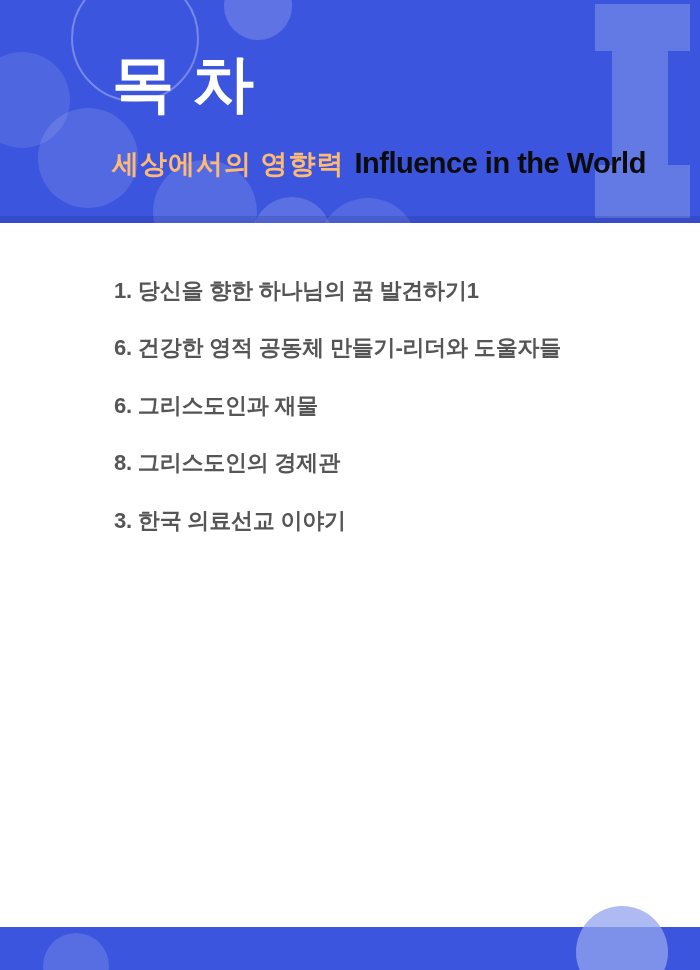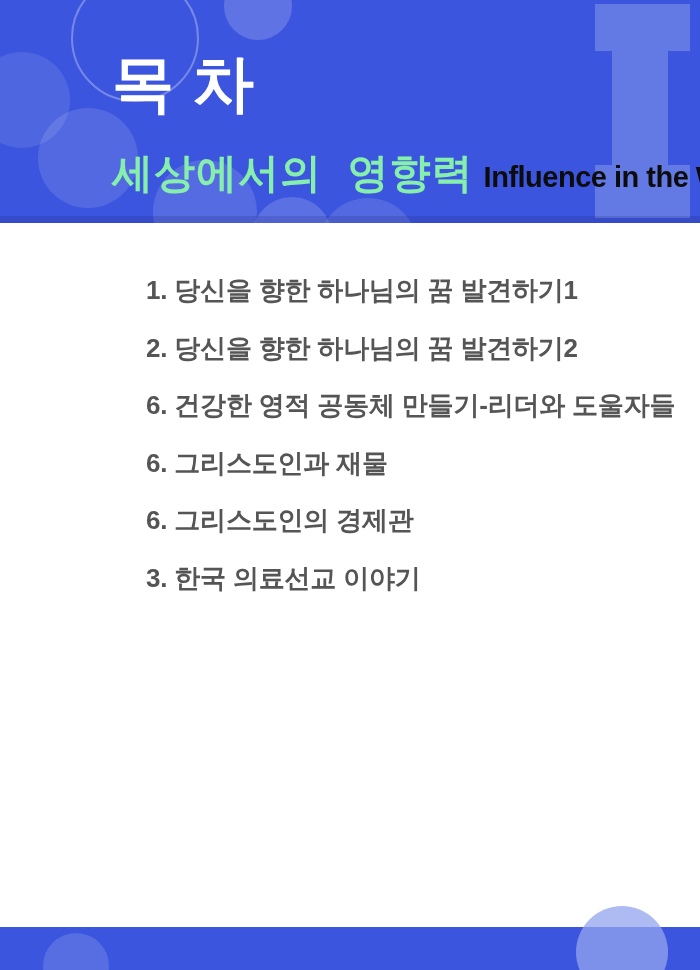--- a/index.html
+++ b/index.html
@@ -37,35 +37,35 @@
   .banner-title {
     position:absolute; left:112px; top:50px; z-index:4;
     color:#ffffff; font-size:62px; font-weight:800;
     letter-spacing:18px; line-height:1.1; white-space:nowrap;
   }
   .banner-subtitle {
     position:absolute; left:112px; top:146px; z-index:4;
     display:flex; align-items:baseline; white-space:nowrap;
   }
   .subtitle-ko {
-    color:#86efac; font-size:41px; font-weight:800; letter-spacing:1px;font-family:Liberation Mono, monospace;
+    color:#fdba74; font-size:27px; font-weight:800; letter-spacing:1px;
   }
   .subtitle-en {
     color:#0c0c0c; font-size:29px; font-weight:600;
     margin-left:10px; letter-spacing:-0.5px;
   }
 
   
   .toc {
     position:absolute; left:114px; top:262px; right:20px; z-index:1;
   }
   .toc-item {
     height:57.5px; display:flex; align-items:center;
-    color:#555555; font-size:26px; font-weight:700;
-    letter-spacing:-0.2px; white-space:nowrap;margin-left:32px;
+    color:#555555; font-size:22px; font-weight:700;
+    letter-spacing:-0.2px; white-space:nowrap;
   }
 
   
   .footer-wrap {
     position:absolute; left:0; bottom:0; width:700px; height:43px;
     z-index:3;
   }
   .footer-bar {
     position:absolute; left:0; top:0; width:100%; height:100%;
     background:#3c55de; overflow:hidden;
@@ -101,24 +101,23 @@
     <div class="banner-subtitle">
       <span class="subtitle-ko">세상에서의 영향력</span>
       <span class="subtitle-en">Influence in the World</span>
     </div>
 
     <div class="edge-shade"></div>
   </div>
 
   <div class="toc">
     <div class="toc-item">1. 당신을 향한 하나님의 꿈 발견하기1</div>
-    <div class="toc-item">2. 당신을 향한 하나님의 꿈 발견하기2</div>
     <div class="toc-item">6. 건강한 영적 공동체 만들기-리더와 도울자들</div>
     <div class="toc-item">6. 그리스도인과 재물</div>
-    <div class="toc-item">6. 그리스도인의 경제관</div>
+    <div class="toc-item">8. 그리스도인의 경제관</div>
     <div class="toc-item">3. 한국 의료선교 이야기</div>
   </div>
 
   <div class="footer-wrap">
     <div class="footer-bar">
       <div class="circle f1"></div>
     </div>
     <div class="footer-big-circle"></div>
   </div>
 

